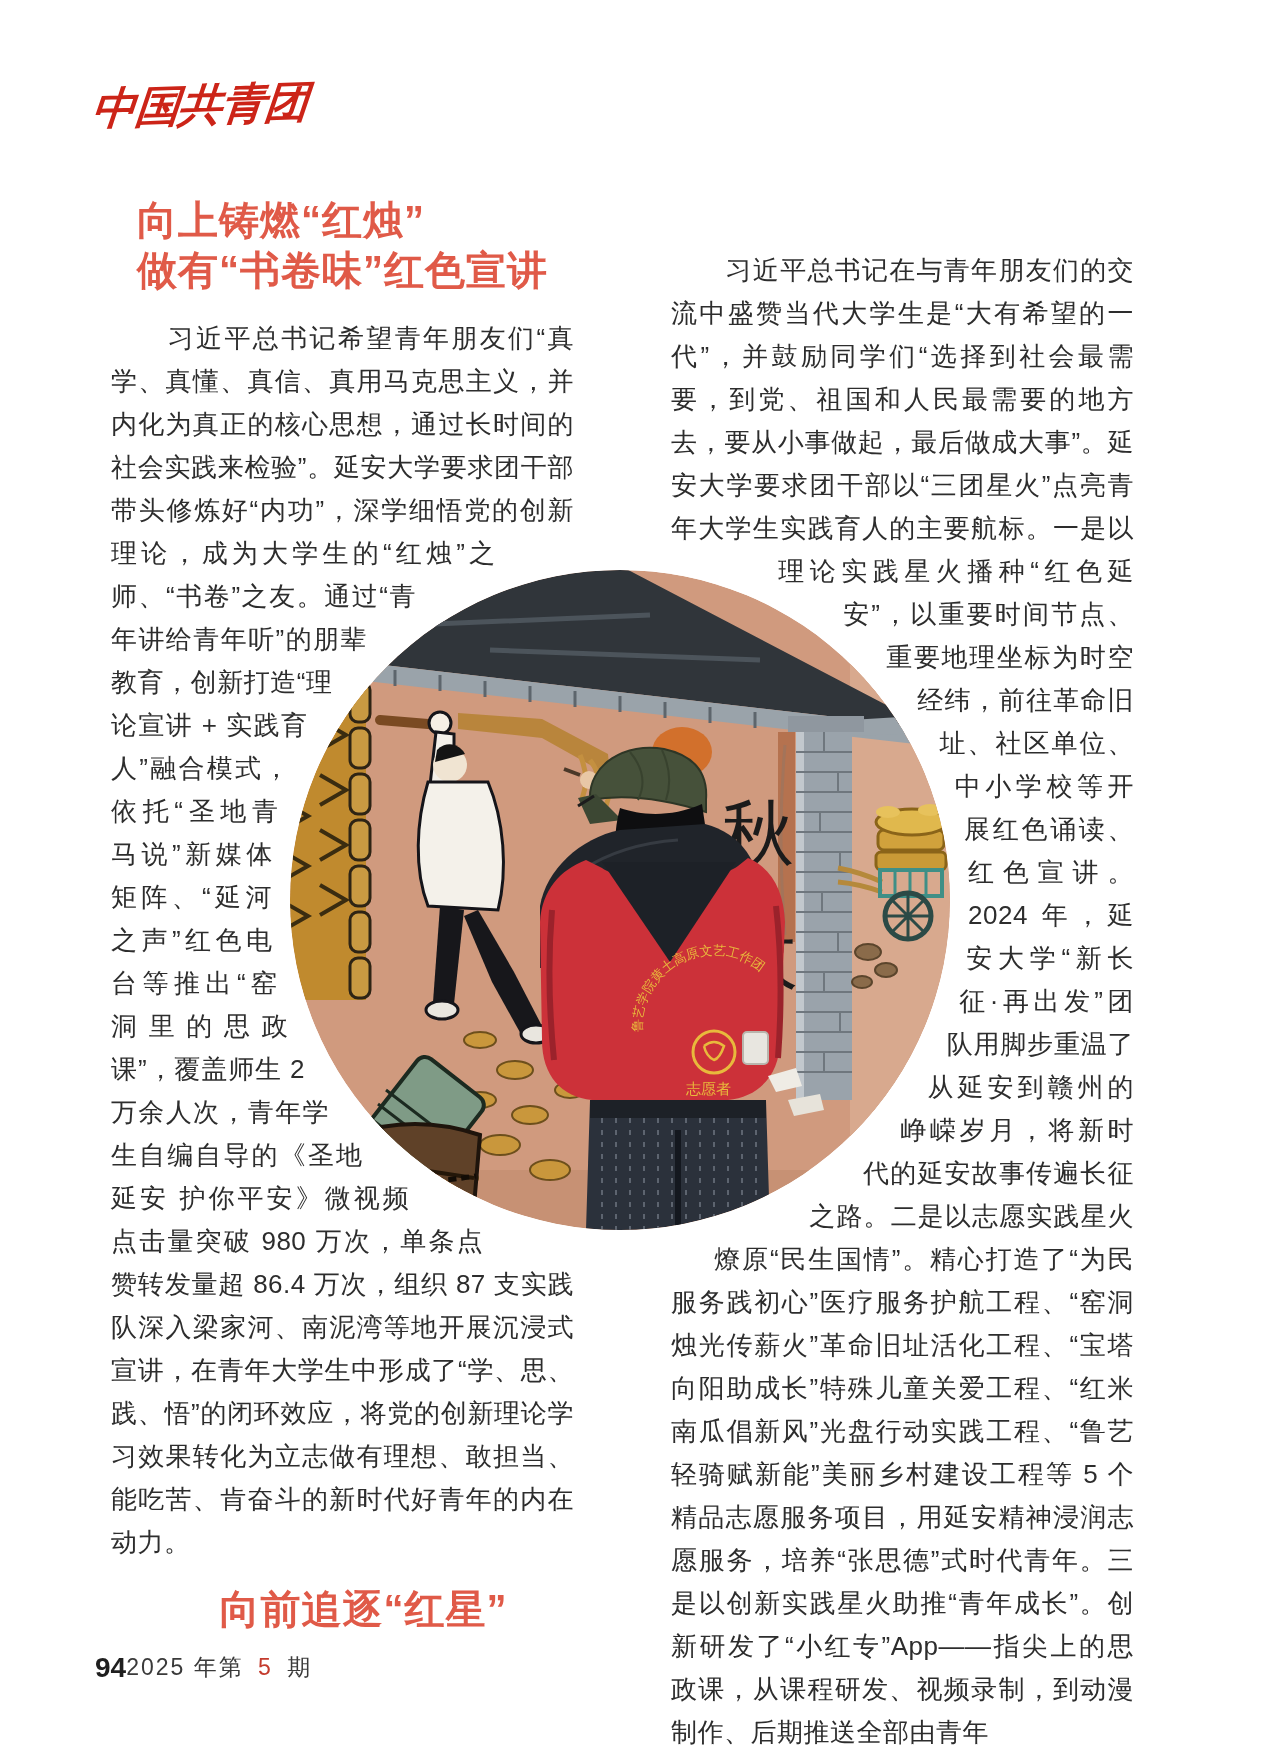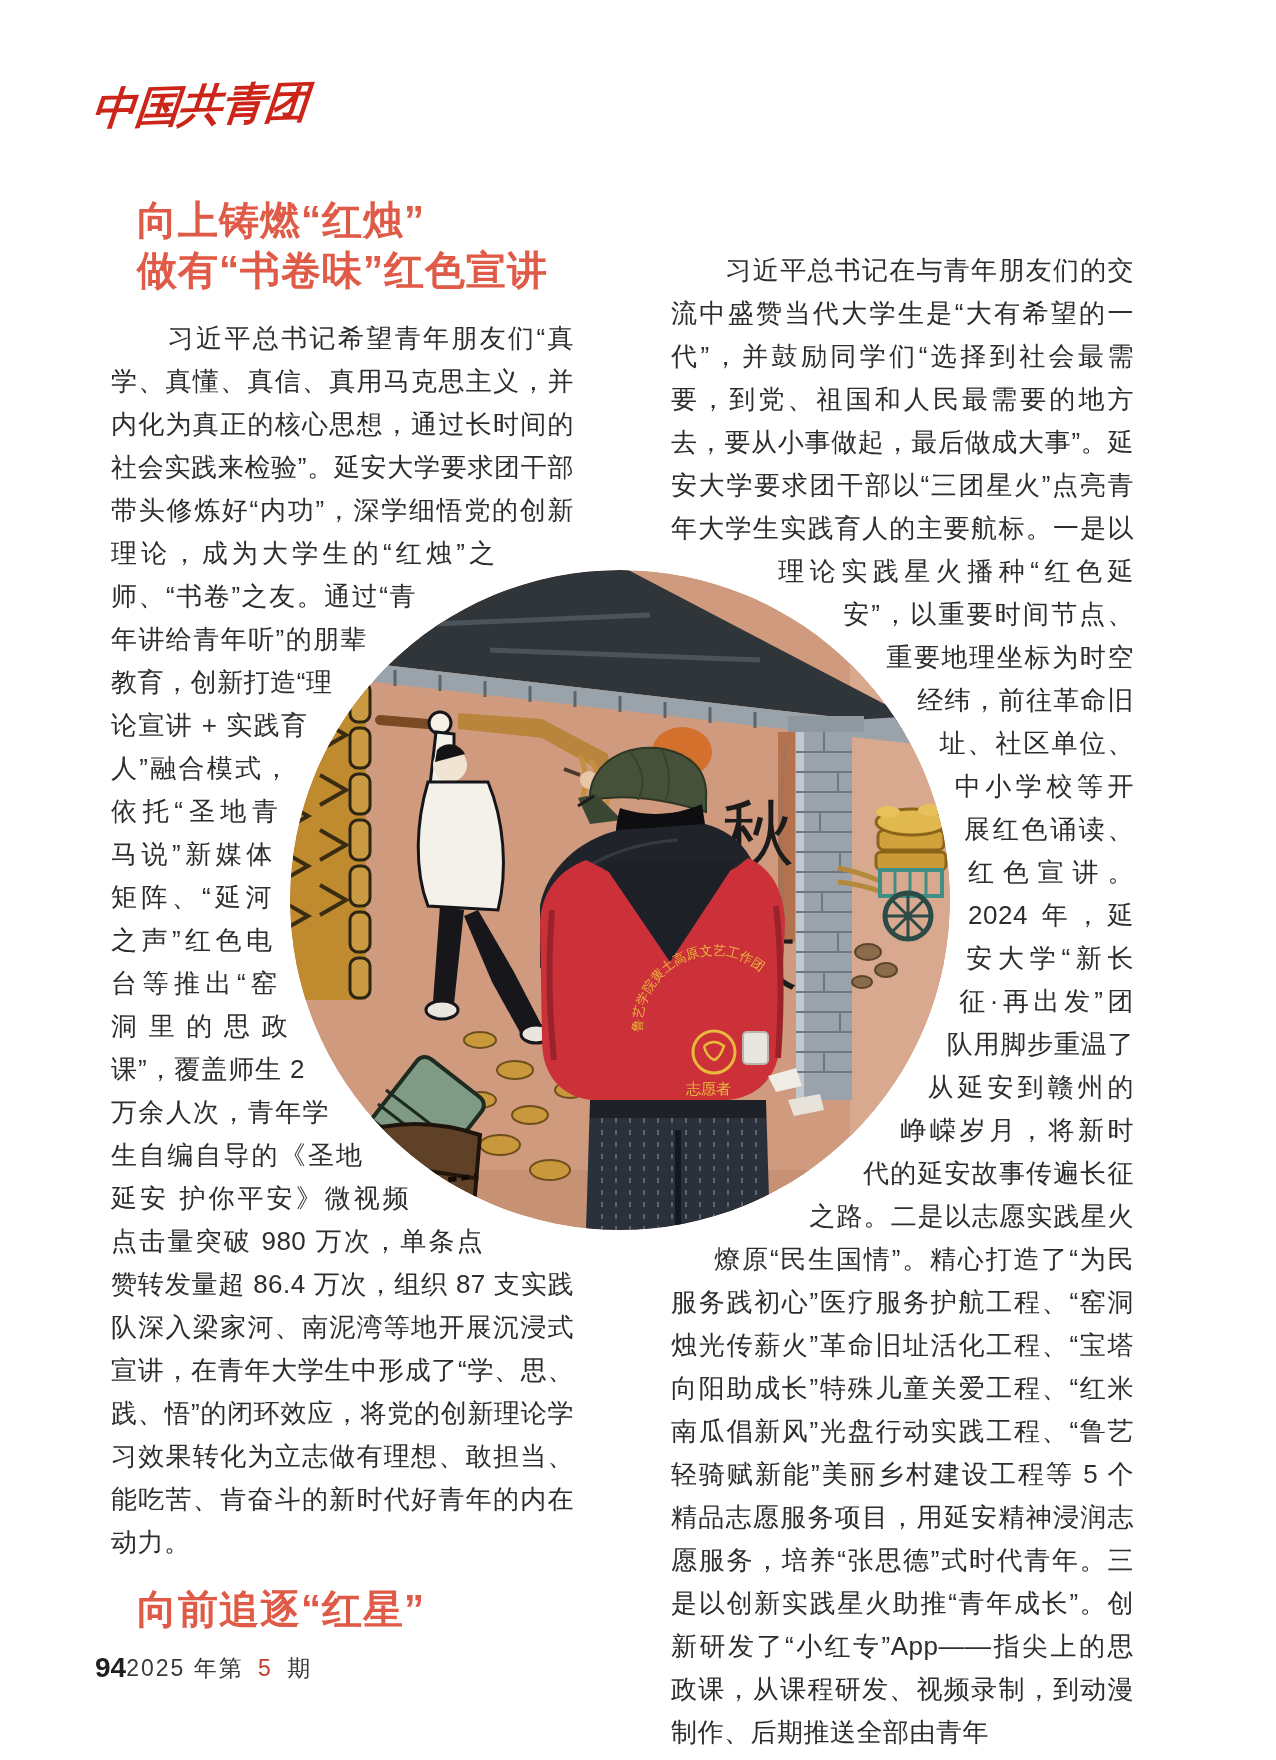--- a/index.html
+++ b/index.html
@@ -7,30 +7,30 @@
        font-family:"Liberation Sans","DejaVu Sans",sans-serif;color:#2d2d2d;}
   .logo{position:absolute;left:92px;top:80px;font-size:44px;font-weight:bold;
         font-style:italic;color:#cc2418;letter-spacing:-1px;
         transform:skewX(-7deg) rotate(-2deg);transform-origin:left center;}
   .col{position:absolute;width:495px;text-align:justify;}
   .col-left{left:95px;top:195px;}
   .col-right{left:655px;top:233px;}
   .heading{font-size:40px;font-weight:bold;line-height:50px;color:#e05a48;
            letter-spacing:1px;padding-left:42px;margin:0 0 22px 0;text-align:left;}
   .heading span{display:block;}
-  .heading-2{margin-top:20px;margin-bottom:8px;}
+  .heading-2{margin-top:20px;margin-bottom:8px;text-align:center;}
   .body-text{font-size:26px;line-height:43px;letter-spacing:0.5px;margin:16px;}
   .shape-left{float:right;width:495px;height:1060px;
               shape-outside:circle(330px at 525px 705px);shape-margin:18px;}
   .shape-right{float:left;width:330px;height:1030px;
                shape-outside:circle(330px at -35px 670px);shape-margin:18px;}
   .photo{position:absolute;left:290px;top:570px;width:660px;height:660px;
          border-radius:50%;overflow:hidden;margin:0;}
   .photo svg{display:block;}
-  .footer{position:absolute;left:95px;top:1652px;display:flex;align-items:flex-end;}
+  .footer{position:absolute;left:95px;top:1652px;display:flex;align-items:flex-start;}
   .pagenum{font-size:28px;font-weight:bold;color:#1f1f1f;}
   .issue{font-size:23px;color:#3a3a3a;letter-spacing:2px;}
   .issue .num{color:#c43b2d;margin:0 6px;}
 </style>
 </head>
 <body>
 
 <div class="logo">中国共青团</div>
 
 <section class="col col-left">

